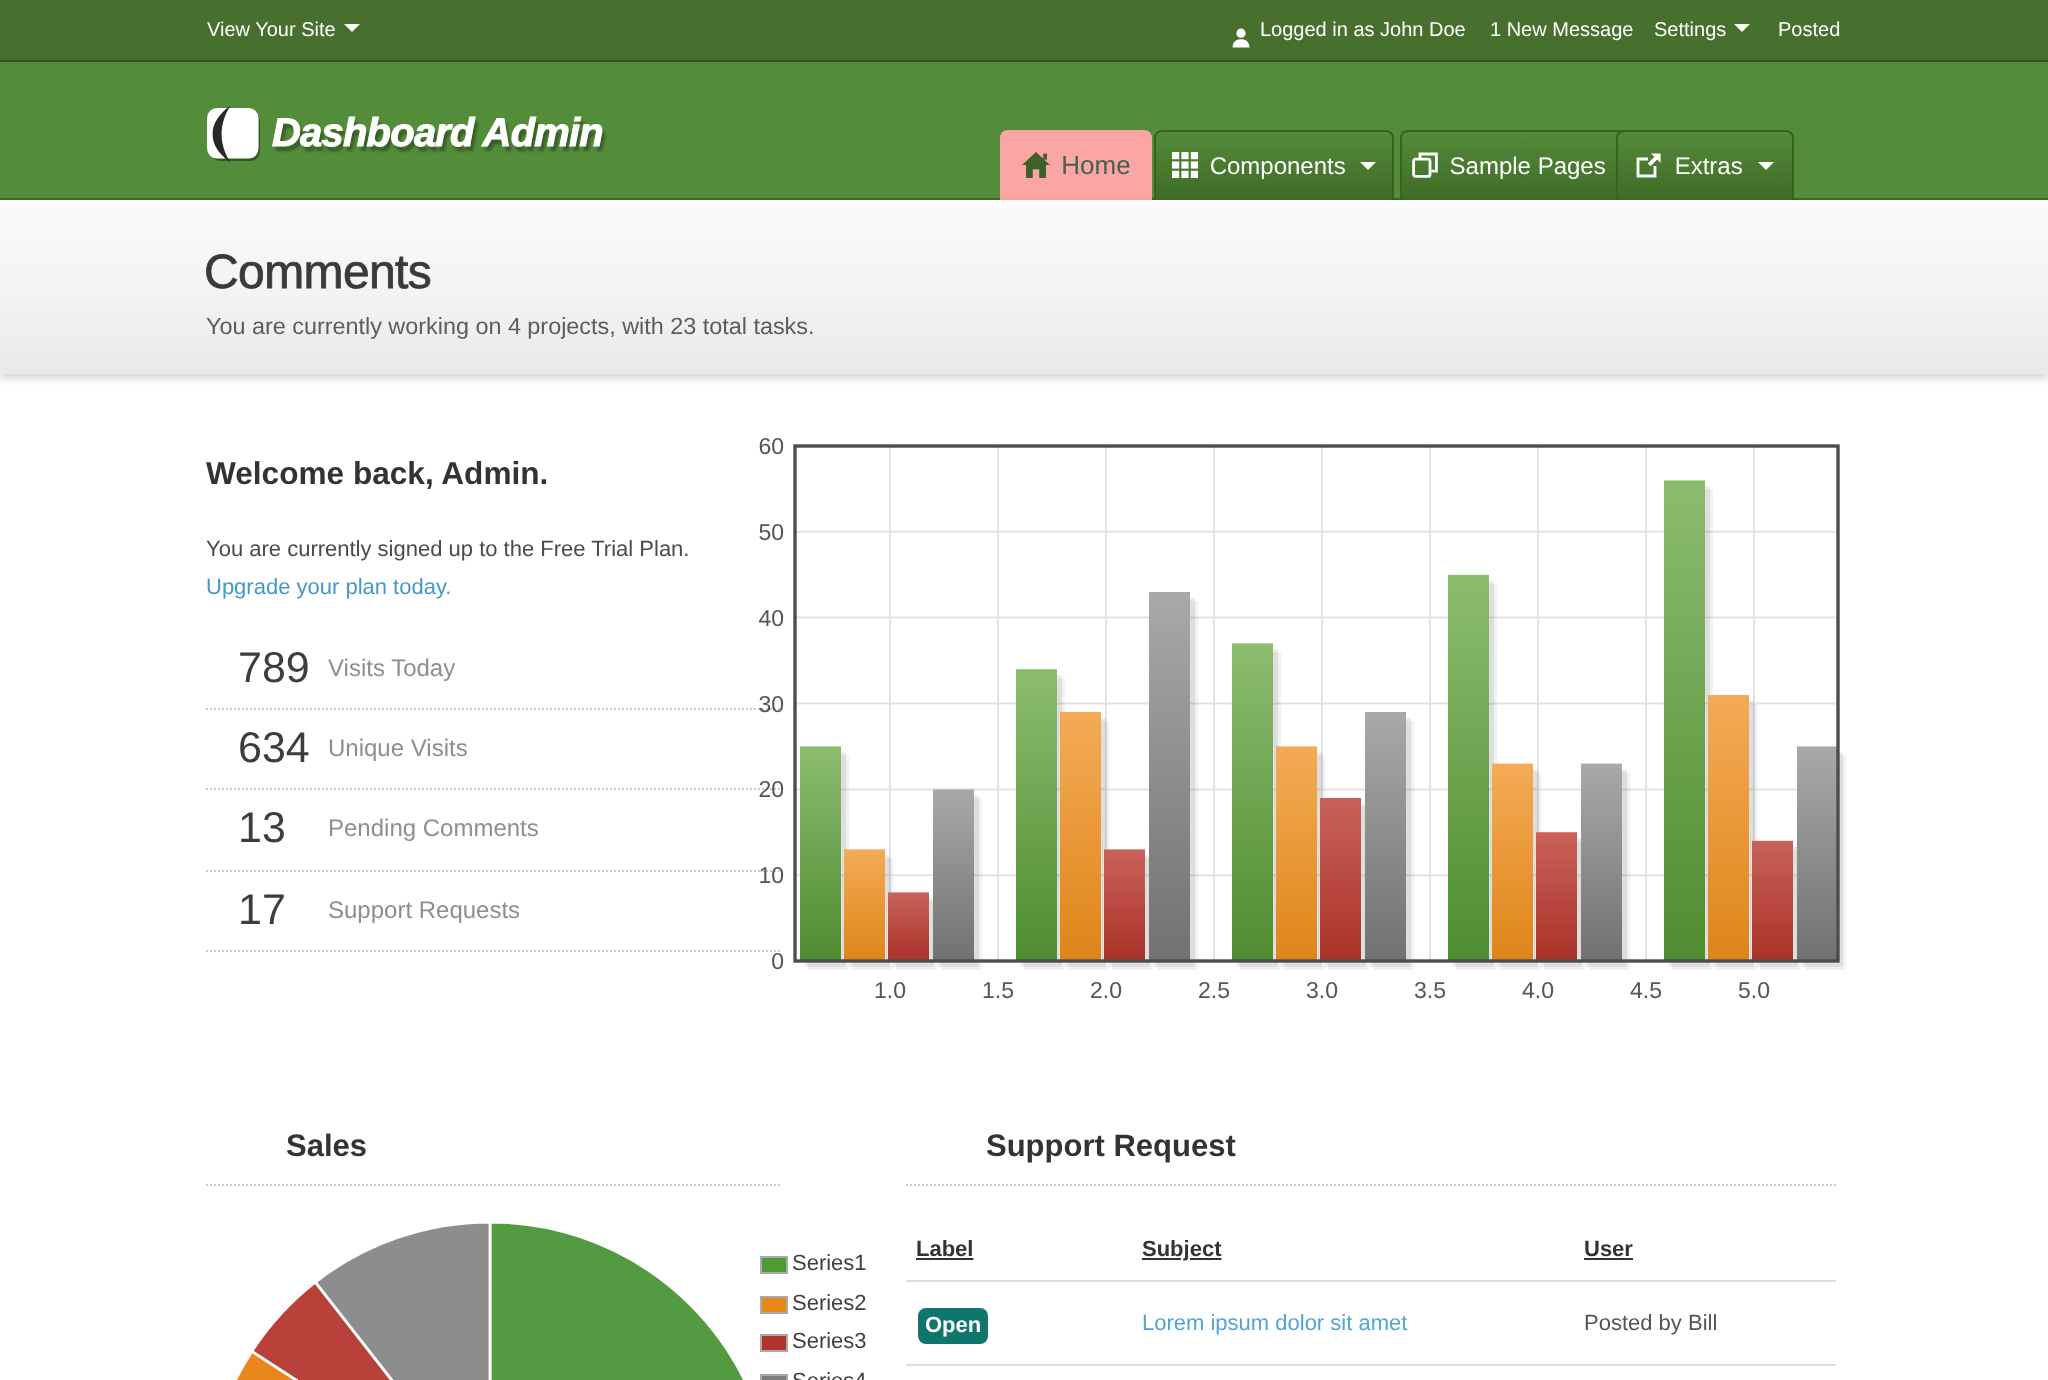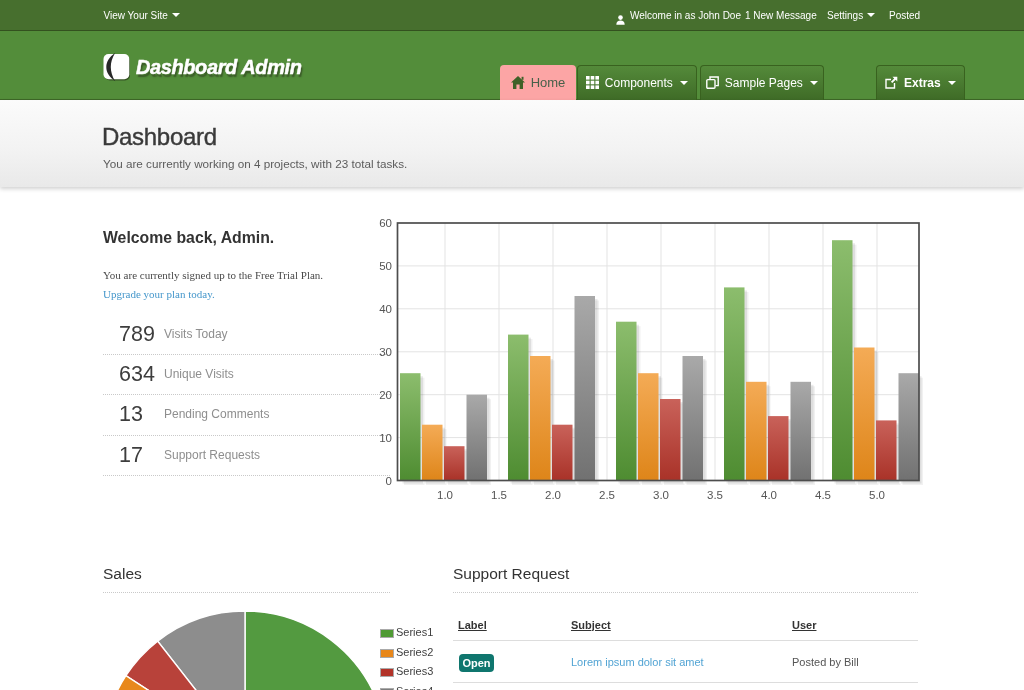--- a/index.html
+++ b/index.html
@@ -16,45 +16,45 @@
 .tab { position:absolute; top:65px; height:36px; border-radius:4px 4px 0 0; font-size:12px;
        color:#fff; text-align:center; line-height:35px; white-space:nowrap; }
 .tab.green { background:linear-gradient(to bottom,#548a3a,#3e6a26); border:1px solid #39621f; border-bottom:none; }
 .tab svg { margin-right:6px; }
 .header { left:0; top:100px; width:1024px; height:87px;
           background:linear-gradient(to bottom,#fbfbfb 0%,#f3f3f3 55%,#e9e9e9 100%);
           box-shadow:0 2px 4px rgba(0,0,0,0.18); }
 .h1 { position:absolute; left:102px; top:123px; font-size:24px; color:#3a3a3a; -webkit-text-stroke:0.4px #3a3a3a; letter-spacing:-0.3px; }
 .h1sub { position:absolute; left:103px; top:157px; font-size:11.7px; color:#5c5c5c; }
 .welcome { position:absolute; left:103px; top:229px; font-size:15.8px; font-weight:bold; color:#333; }
-.plan { position:absolute; left:103px; top:266px; font-size:11px; color:#4a4a4a; line-height:18.5px;font-family:Liberation Serif, serif; }
+.plan { position:absolute; left:103px; top:266px; font-size:11px; color:#4a4a4a; line-height:18.5px; }
 .plan a { color:#4597cb; text-decoration:none; }
 .statrow { position:absolute; left:103px; width:287px; border-bottom:1px dotted #c9c9c9; }
 .statnum { position:absolute; left:0; top:7px; font-size:21.5px; color:#3d3d3d;margin-left:16px; }
 .statlbl { position:absolute; left:61px; top:12px; font-size:12px; color:#8e8e8e; }
-.sechead { position:absolute; font-size:15.5px; font-weight:normal; color:#333; }
+.sechead { position:absolute; font-size:15.5px; font-weight:bold; color:#333;margin-left:40px; }
 .dotline { position:absolute; height:1px; border-bottom:1px dotted #c9c9c9; }
 .legrow { position:absolute; left:380px; height:12px; }
 .legbox { display:inline-block; width:14px; height:9px; border:1px solid #aaa; vertical-align:-1px; }
 .legtxt { font-size:11px; color:#3f3f3f; margin-left:2px; vertical-align:1px; }
 .th { position:absolute; font-size:11px; font-weight:bold; color:#333;text-decoration:underline; }
 .tline { position:absolute; left:453px; width:465px; height:1px; background:#ddd; }
 .badge { position:absolute; left:459px; top:654px; width:35px; height:18px; background:#0f766e;
          border-radius:4px; color:#fff; font-size:11px; font-weight:bold; text-align:center; line-height:18px; }
 .tlink { position:absolute; left:571px; top:656px; font-size:11px; color:#52a4d4; }
 .tuser { position:absolute; left:792px; top:656px; font-size:11px; color:#555; }
 </style></head>
 <body>
 <div class="abs topbar">
   <span class="abs" style="left:103.5px;top:10px;font-size:10px">View Your Site<span class="caret"></span></span>
   <span class="abs" style="left:616px;top:10px"><svg width="9" height="10" viewBox="0 0 9 10" style="vertical-align:-1px">
         <circle cx="4.5" cy="2.6" r="2.3" fill="#fff"></circle>
         <path d="M0.3,9.8 C0.3,6.8 2.1,5.6 4.5,5.6 C6.9,5.6 8.7,6.8 8.7,9.8 Z" fill="#fff"></path>
       </svg></span>
-  <span class="abs" style="left:630px;top:10px;font-size:10px">Welcome in as John Doe</span>
+  <span class="abs" style="left:630px;top:10px;font-size:10px">Logged in as John Doe</span>
   <span class="abs" style="left:745px;top:10px;font-size:10px">1 New Message</span>
   <span class="abs" style="left:827px;top:10px;font-size:10px">Settings<span class="caret"></span></span>
   <span class="abs" style="left:889px;top:10px;font-size:10px">Posted</span>
 </div>
 <div class="abs navbar"></div>
 <div class="brand"><svg width="29" height="31" viewBox="0 0 29 31">
       <rect x="2" y="3.5" width="25" height="25" rx="5" fill="rgba(25,30,15,0.5)"></rect>
       <rect x="0.5" y="2" width="25.8" height="25.3" rx="5" fill="#fff"></rect>
       <path d="M12.2 0.7 C6.3 5.2 3.3 9.6 3.3 15 C3.3 20.4 6.3 24.8 12.2 29.3 C9.2 24.4 7.8 19.8 7.8 15 C7.8 10.2 9.2 5.6 12.2 0.7 Z" fill="#282828"></path>
     </svg></div>
@@ -75,28 +75,28 @@
         <rect x="4.7" y="9.4" width="3.6" height="3.6"></rect>
         <rect x="9.4" y="9.4" width="3.6" height="3.6"></rect>
       </g>
     </svg>Components <span class="caret"></span></div>
 <div class="tab green" style="left:700px;width:124px;"><svg width="13" height="13" viewBox="0 0 13 13" style="vertical-align:-2px">
       <g fill="none" stroke="#fff" stroke-width="1.4">
         <rect x="0.8" y="3.6" width="8.2" height="8.6" rx="1"></rect>
         <path d="M4 3.2 L4 1 L12.2 1 L12.2 9.6 L9.6 9.6"></path>
       </g>
     </svg>Sample Pages <span class="caret"></span></div>
-<div class="tab green" style="left:876px;width:89px;font-weight:bold;"><svg width="13" height="13" viewBox="0 0 13 13" style="vertical-align:-2px">
+<div class="tab green" style="left:808px;width:89px;"><svg width="13" height="13" viewBox="0 0 13 13" style="vertical-align:-2px">
       <g fill="none" stroke="#fff" stroke-width="1.4">
         <path d="M9.5 7 L9.5 12 L1 12 L1 3.5 L6 3.5"></path>
       </g>
       <path d="M7.5 0.7 L12.3 0.7 L12.3 5.5 L10.6 3.8 L7.3 7.1 L5.9 5.7 L9.2 2.4 Z" fill="#fff"></path>
     </svg>Extras <span class="caret"></span></div>
 <div class="abs header"></div>
-<div class="h1">Dashboard</div>
+<div class="h1">Comments</div>
 <div class="h1sub">You are currently working on 4 projects, with 23 total tasks.</div>
 
 <div class="welcome">Welcome back, Admin.</div>
 <div class="plan">You are currently signed up to the Free Trial Plan.<br><a href="#">Upgrade your plan today.</a></div>
 
 <div class="statrow" style="top:315px;height:40px">
     <div class="statnum">789</div>
     <div class="statlbl">Visits Today</div>
   </div>
 <div class="statrow" style="top:355px;height:40px">

